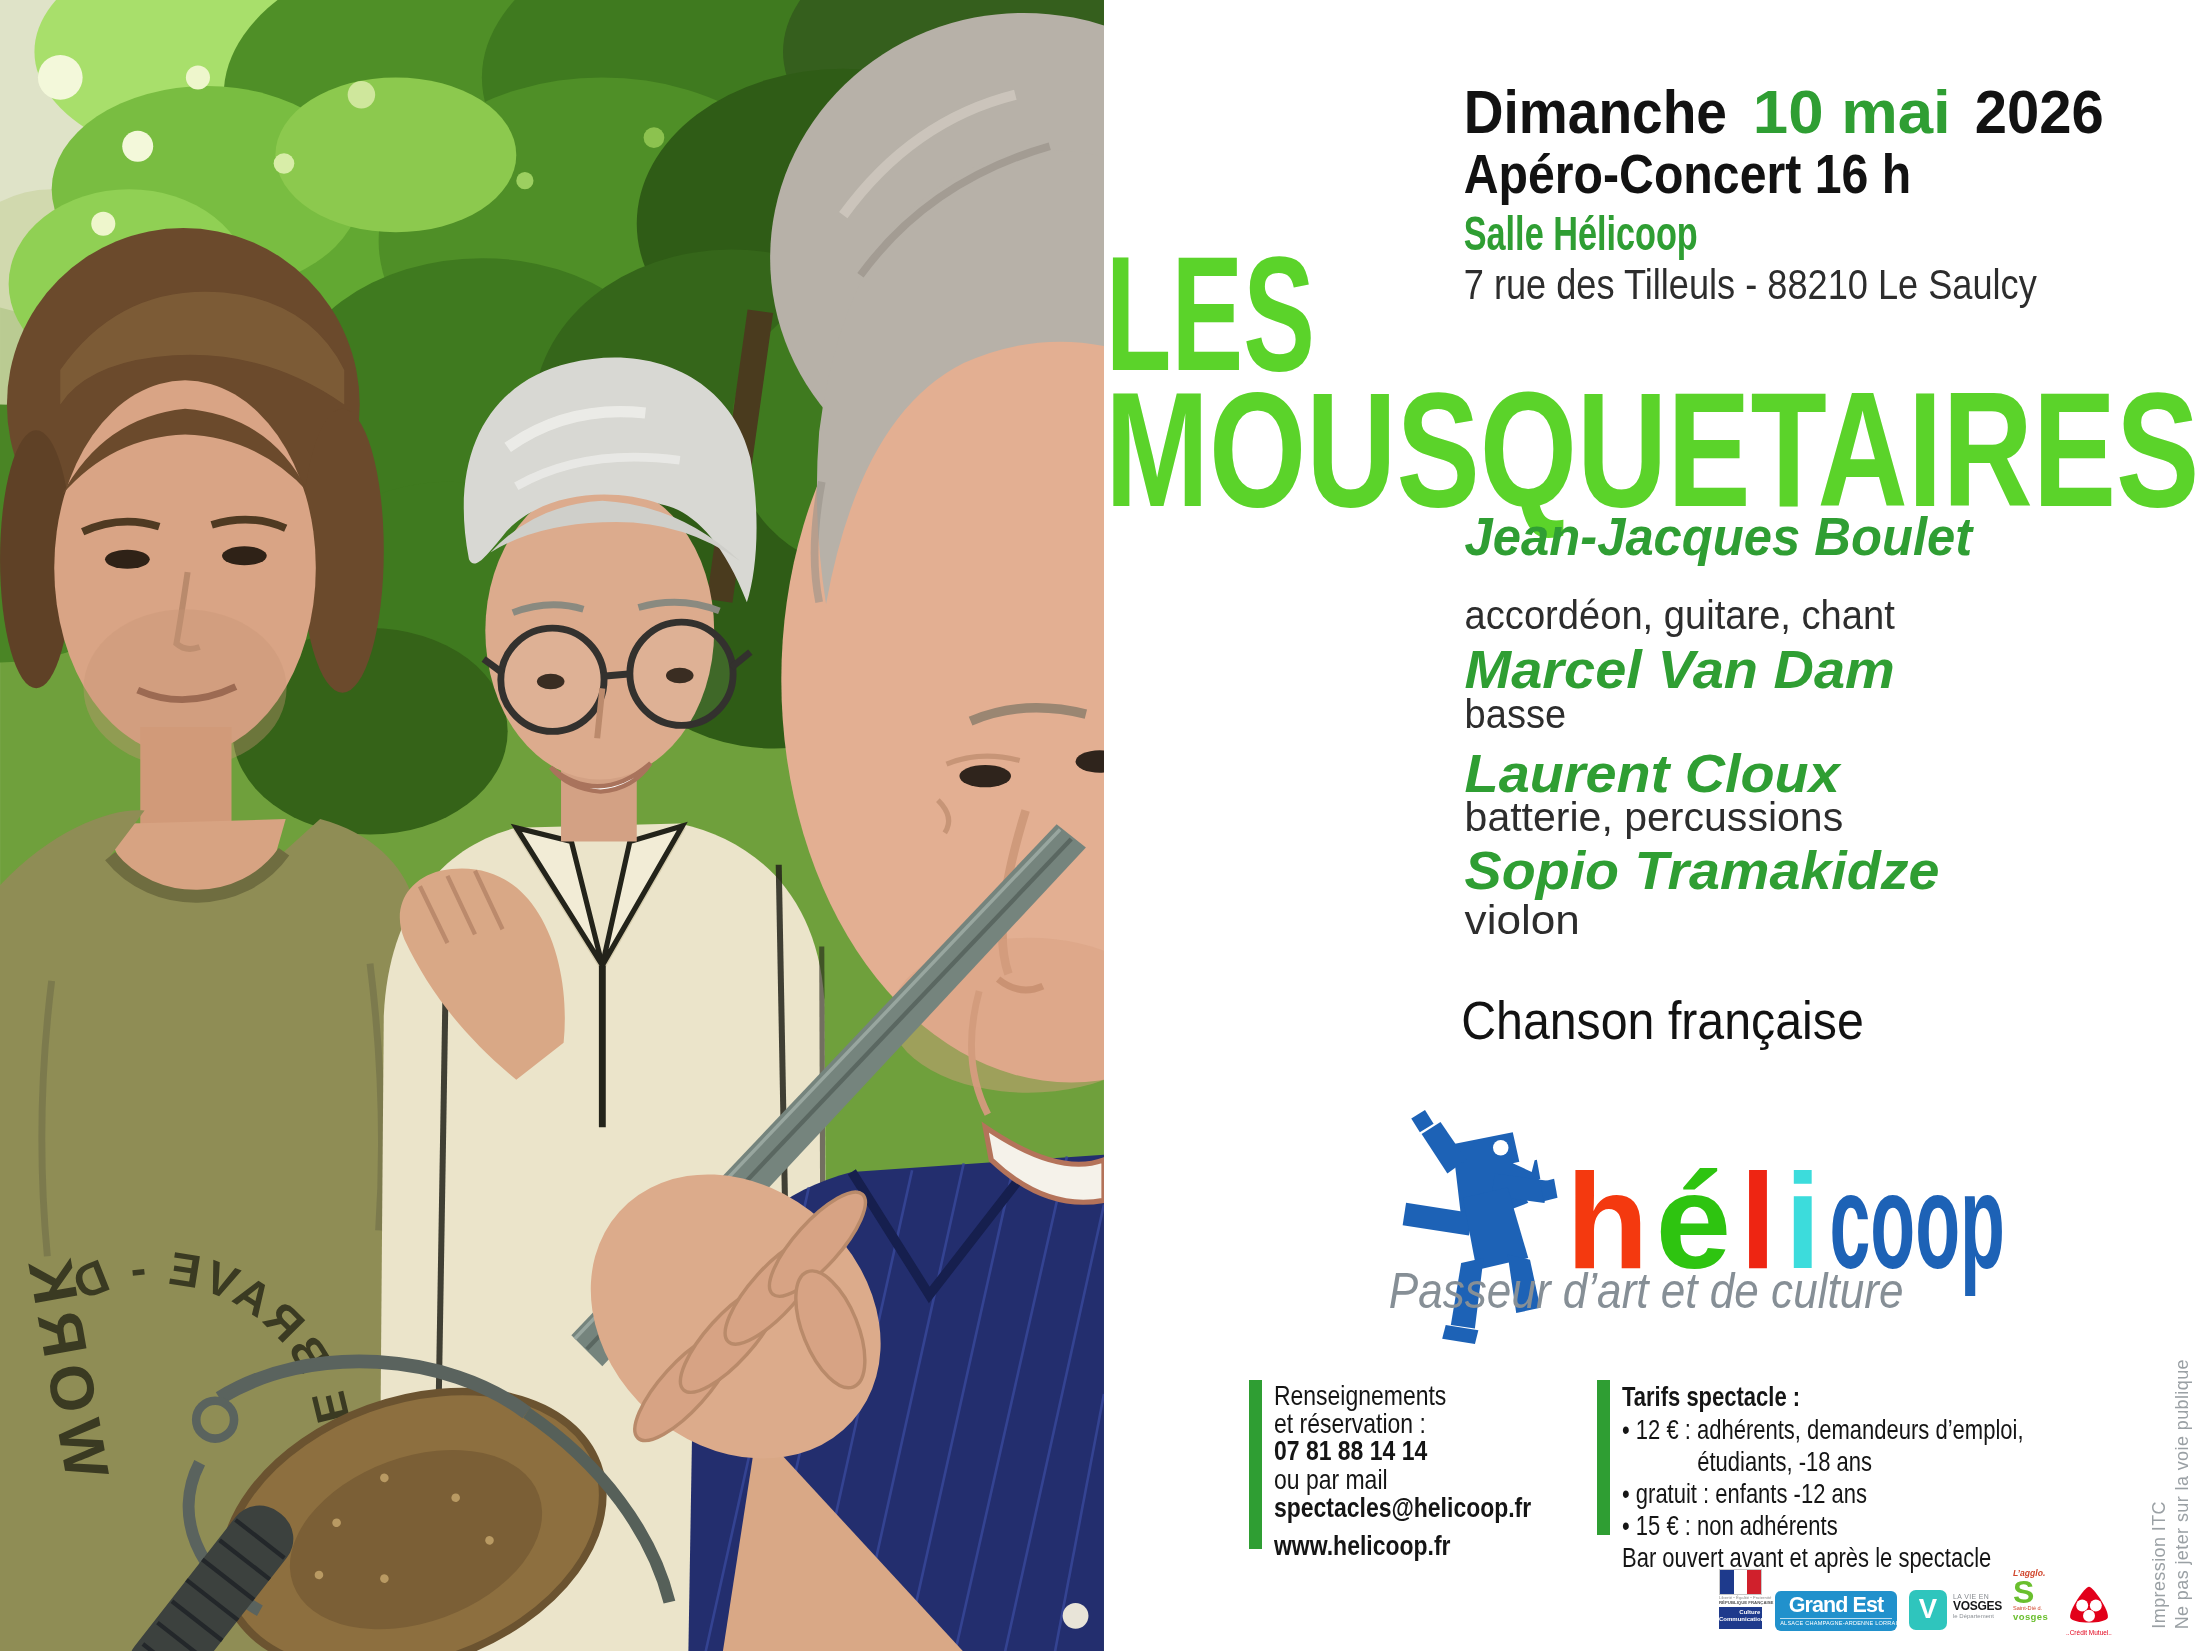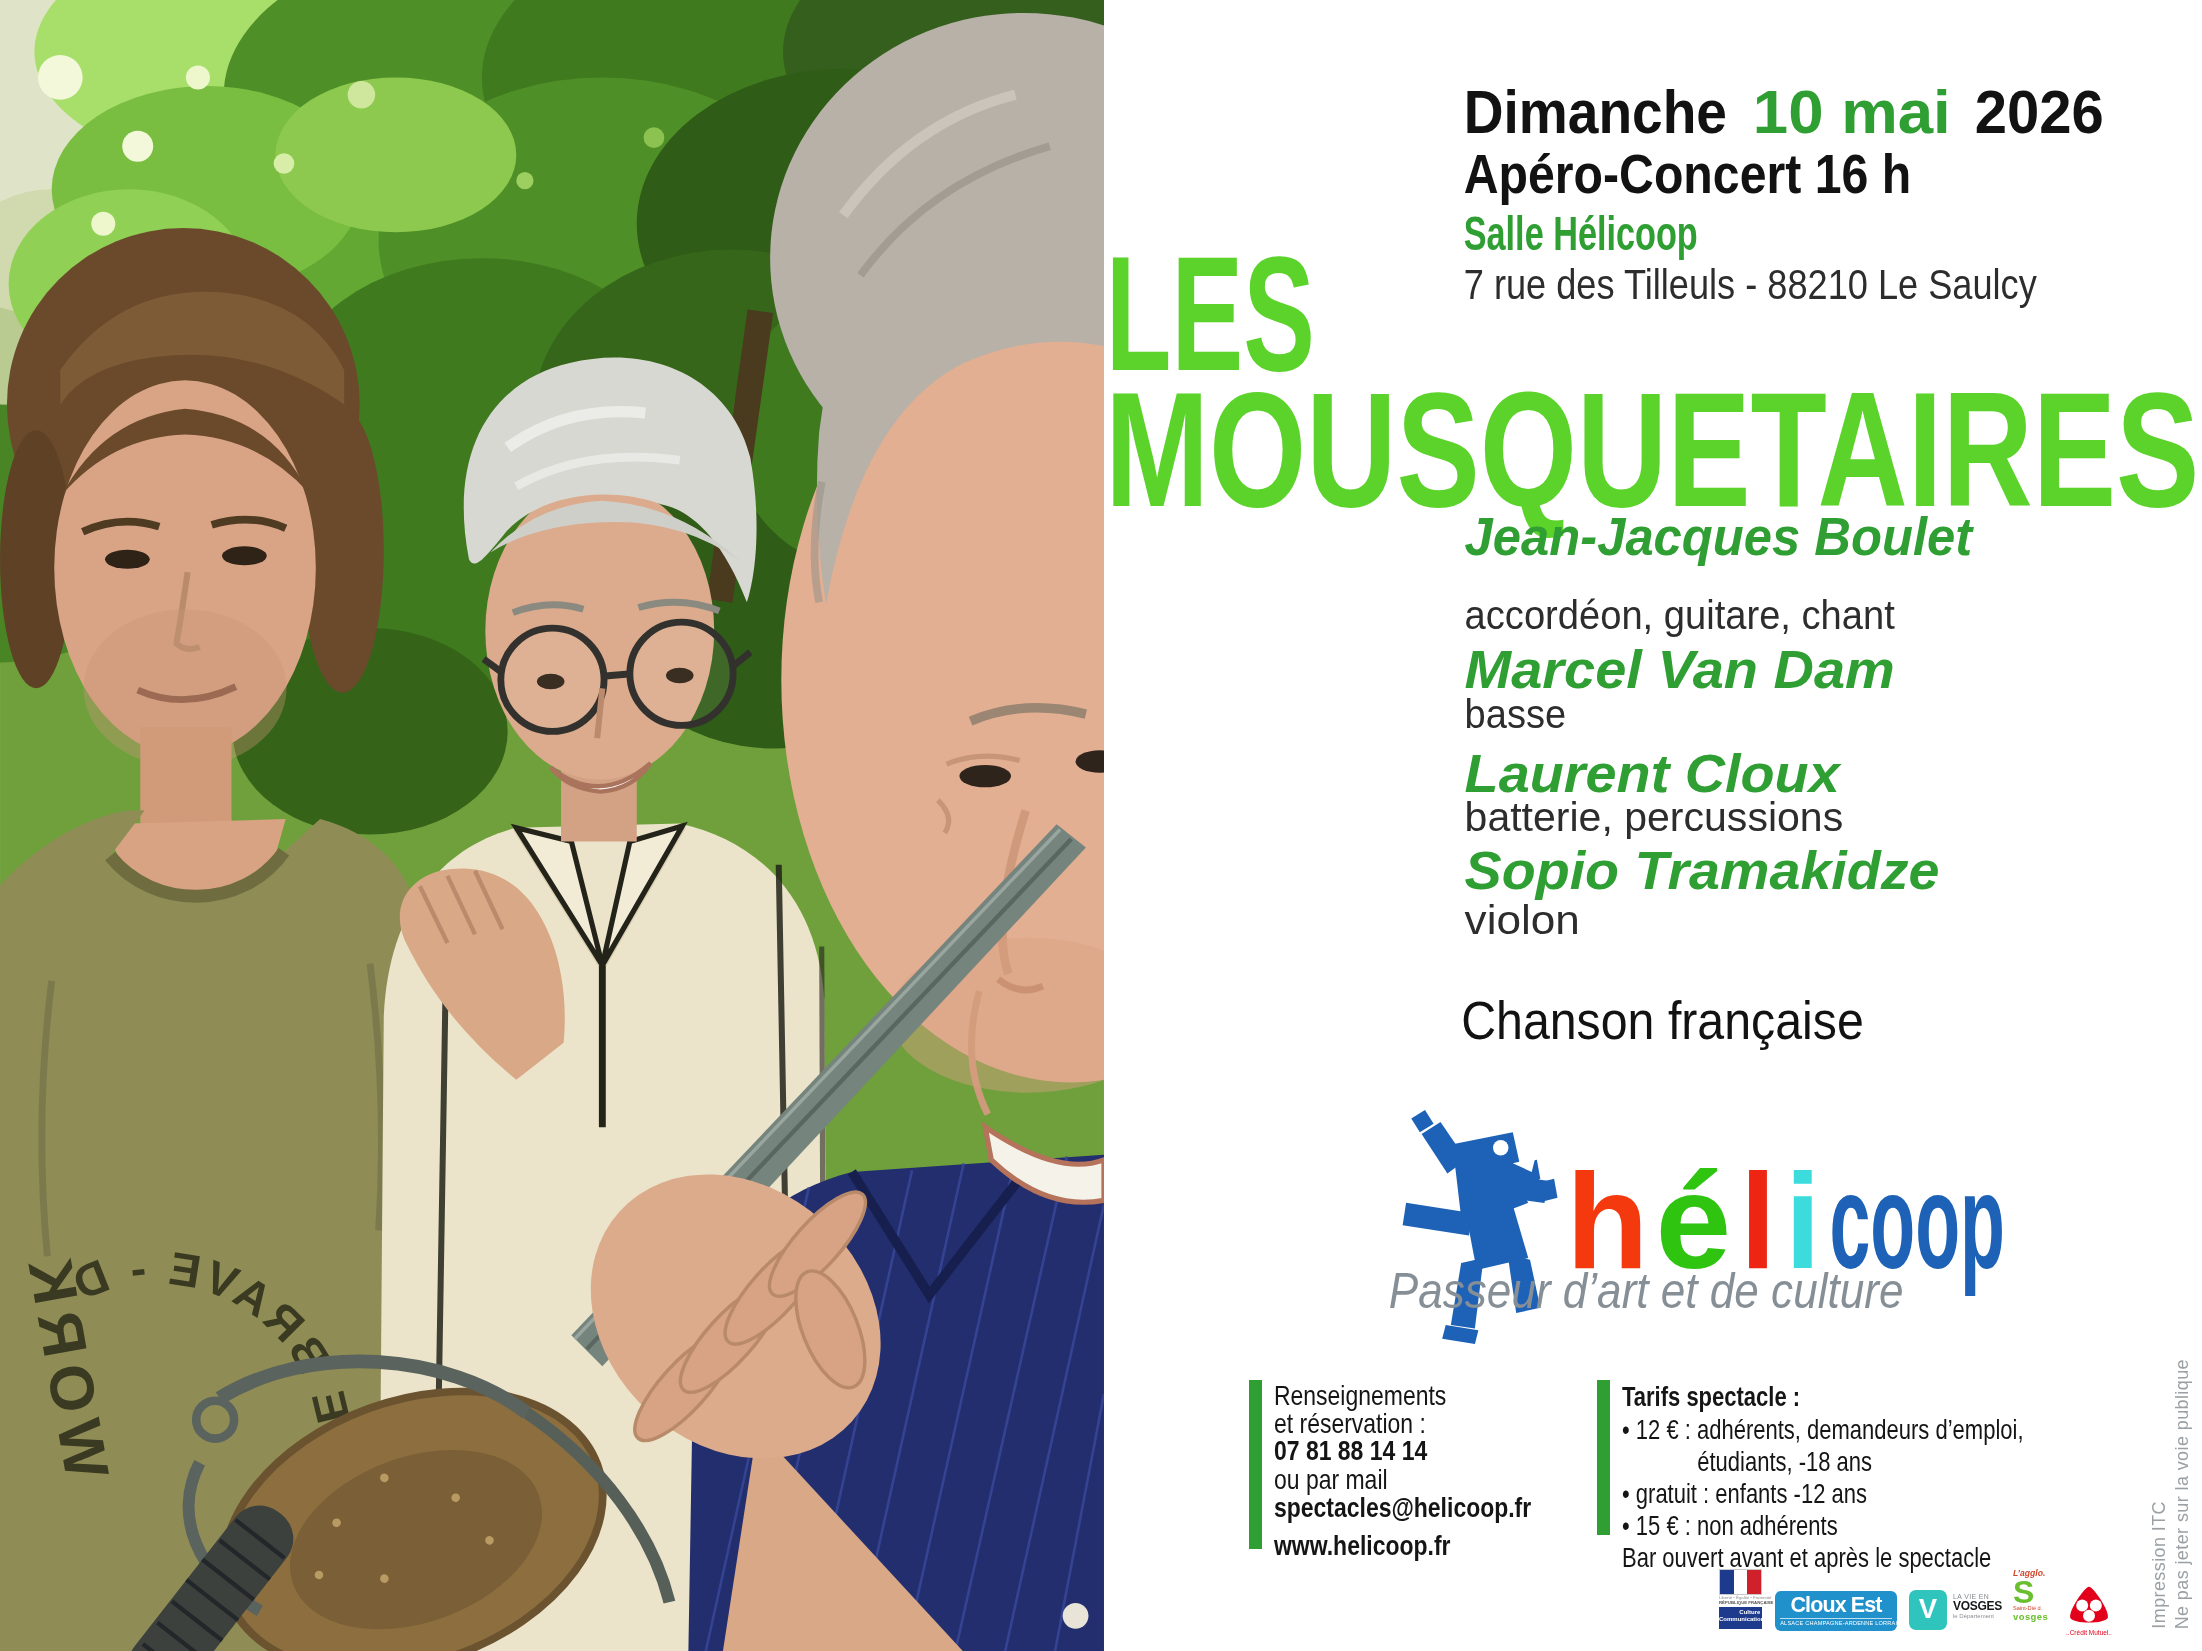--- a/index.html
+++ b/index.html
@@ -298,21 +298,21 @@
   </div>
   <div class="rf-micro">Liberté • Égalité • Fraternité</div>
   <div class="rf-micro" style="font-weight:bold;color:#555;">RÉPUBLIQUE FRANÇAISE</div>
   <div class="rf-block" style="background: rgb(30, 58, 140);">
     <div>Culture</div>
     <div>Communication</div>
   </div>
 </div>
 
 <div class="partner ge-box" style="left: 1775px; top: 1591px; background: rgb(33, 145, 204);">
-  <div class="ge-main">Cloux Est</div>
+  <div class="ge-main">Grand Est</div>
   <div class="ge-sub">ALSACE CHAMPAGNE-ARDENNE LORRAINE</div>
 </div>
 
 <div class="partner v-box" style="left: 1909px; top: 1590px; background: rgb(47, 197, 189);">
   <span>V</span>
 </div>
 
 <div class="partner vosges" style="left:1953px;top:1593px;">
   <div class="l1">LA VIE EN</div>
   <div class="l2">VOSGES</div>

